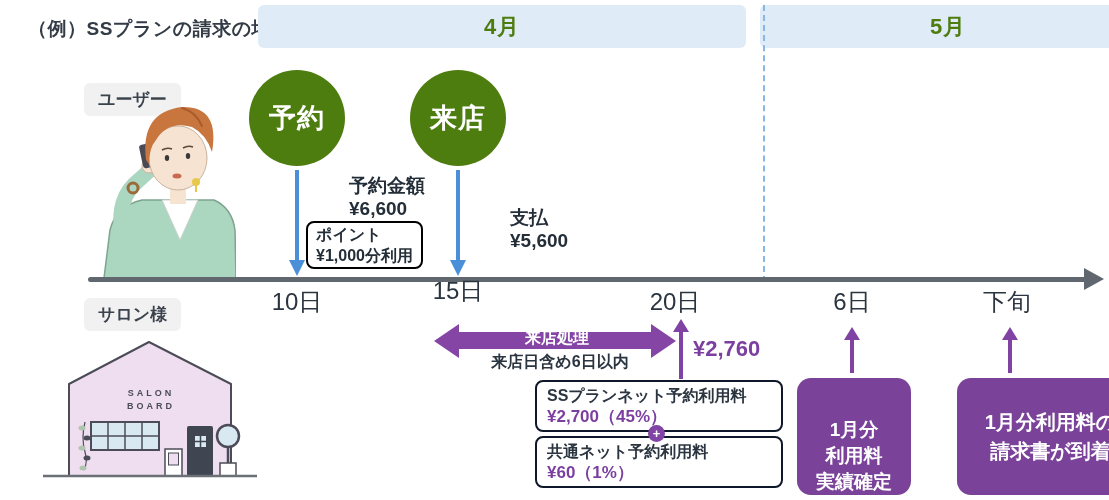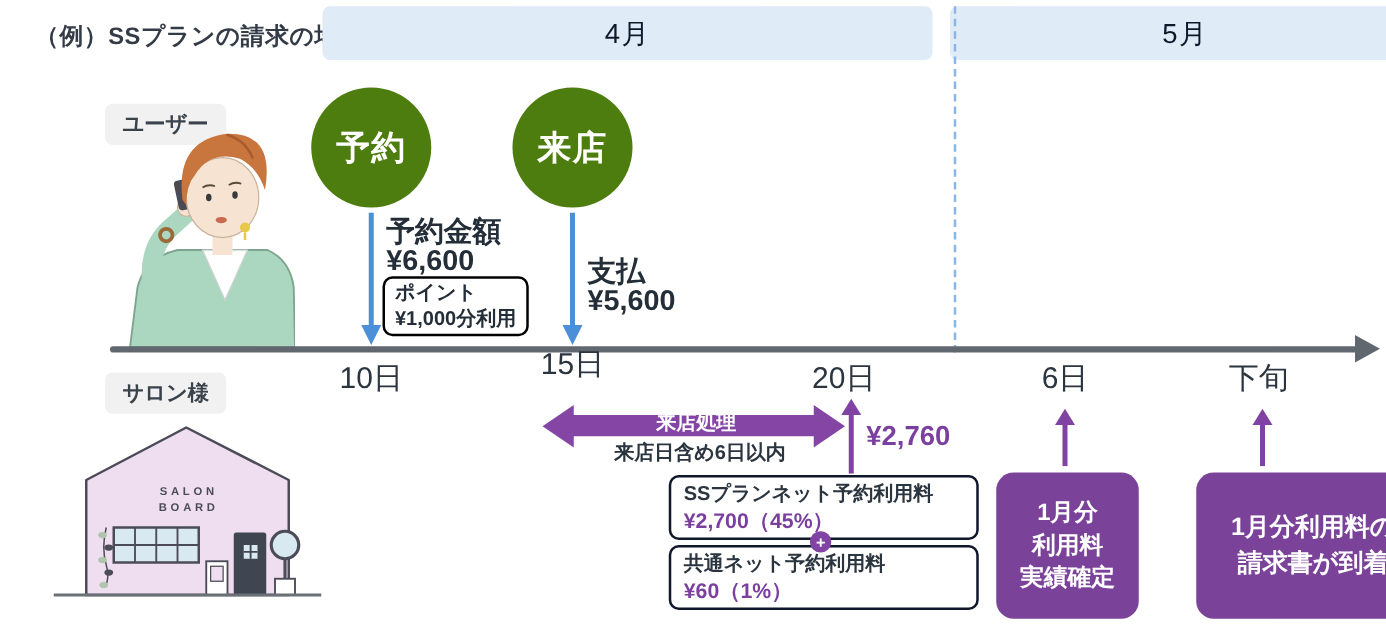--- a/index.html
+++ b/index.html
@@ -5,30 +5,30 @@
   html,body{margin:0;padding:0;background:#ffffff;}
   #stage{
     position:relative;width:1109px;height:500px;background:#ffffff;overflow:hidden;
     font-family:"Liberation Sans","DejaVu Sans",sans-serif;color:#2b3540;
   }
   .abs{position:absolute;}
   .title{font-size:19px;font-weight:bold;color:#333b46;letter-spacing:0.5px;}
   .month-band{
     background:#e0ebf8;border-radius:6px;display:flex;align-items:center;justify-content:center;
   }
-  .month-band span{font-size:22px;font-weight:normal;color:#0f172a;letter-spacing:1px;}
+  .month-band span{font-size:22px;font-weight:bold;color:#4d7c0f;letter-spacing:1px;}
   .dashed-divider{border-left:2px dashed #88b6e6;width:0;}
   .chip{
     background:#f1f1f1;border-radius:6px;padding:5px 14px;font-size:17px;font-weight:600;color:#3a424c;
   }
   .event-circle{
     width:96px;height:96px;border-radius:50%;background:#4d7c0f;display:flex;align-items:center;justify-content:center;
   }
   .event-circle span{color:#ffffff;font-size:27px;font-weight:bold;letter-spacing:1px;}
-  .amount-block{font-size:23px;font-weight:bold;line-height:23px;color:#242e38;}
+  .amount-block{font-size:19px;font-weight:bold;line-height:23px;color:#242e38;margin-left:40px;}
   .points-box{
     background:#ffffff;border:2px solid #000000;border-radius:8px;padding:1px 8px;
     font-size:16px;font-weight:bold;line-height:21px;color:#242e38;
   }
   .timeline-line{background:#60676e;border-radius:3px;height:5px;}
   .timeline-head{
     width:0;height:0;border-top:11px solid transparent;border-bottom:11px solid transparent;
     border-left:20px solid #60676e;
   }
   .date-label{font-size:24px;font-weight:500;color:#2b3540;transform:translateX(-50%);white-space:nowrap;}
@@ -205,21 +205,21 @@
 
   <svg class="abs" style="left:842px;top:327px;" width="20" height="46" viewBox="0 0 20 46">
     <polygon points="10,0 2,13 18,13" fill="#8143a3"></polygon>
     <line x1="10" y1="9" x2="10" y2="46" stroke="#8143a3" stroke-width="4"></line>
   </svg>
   <svg class="abs" style="left:1000px;top:327px;" width="20" height="46" viewBox="0 0 20 46">
     <polygon points="10,0 2,13 18,13" fill="#8143a3"></polygon>
     <line x1="10" y1="9" x2="10" y2="46" stroke="#8143a3" stroke-width="4"></line>
   </svg>
 
-  <div class="abs milestone-box small" style="left:797px;top:378px;">
+  <div class="abs milestone-box small" style="left:797px;top:378px;justify-content:flex-end;">
     <div>1月分</div>
     <div>利用料</div>
     <div>実績確定</div>
   </div>
   <div class="abs milestone-box wide" style="left:957px;top:378px;">
     <div>1月分利用料の</div>
     <div>請求書が到着</div>
   </div>
 
 </div>

